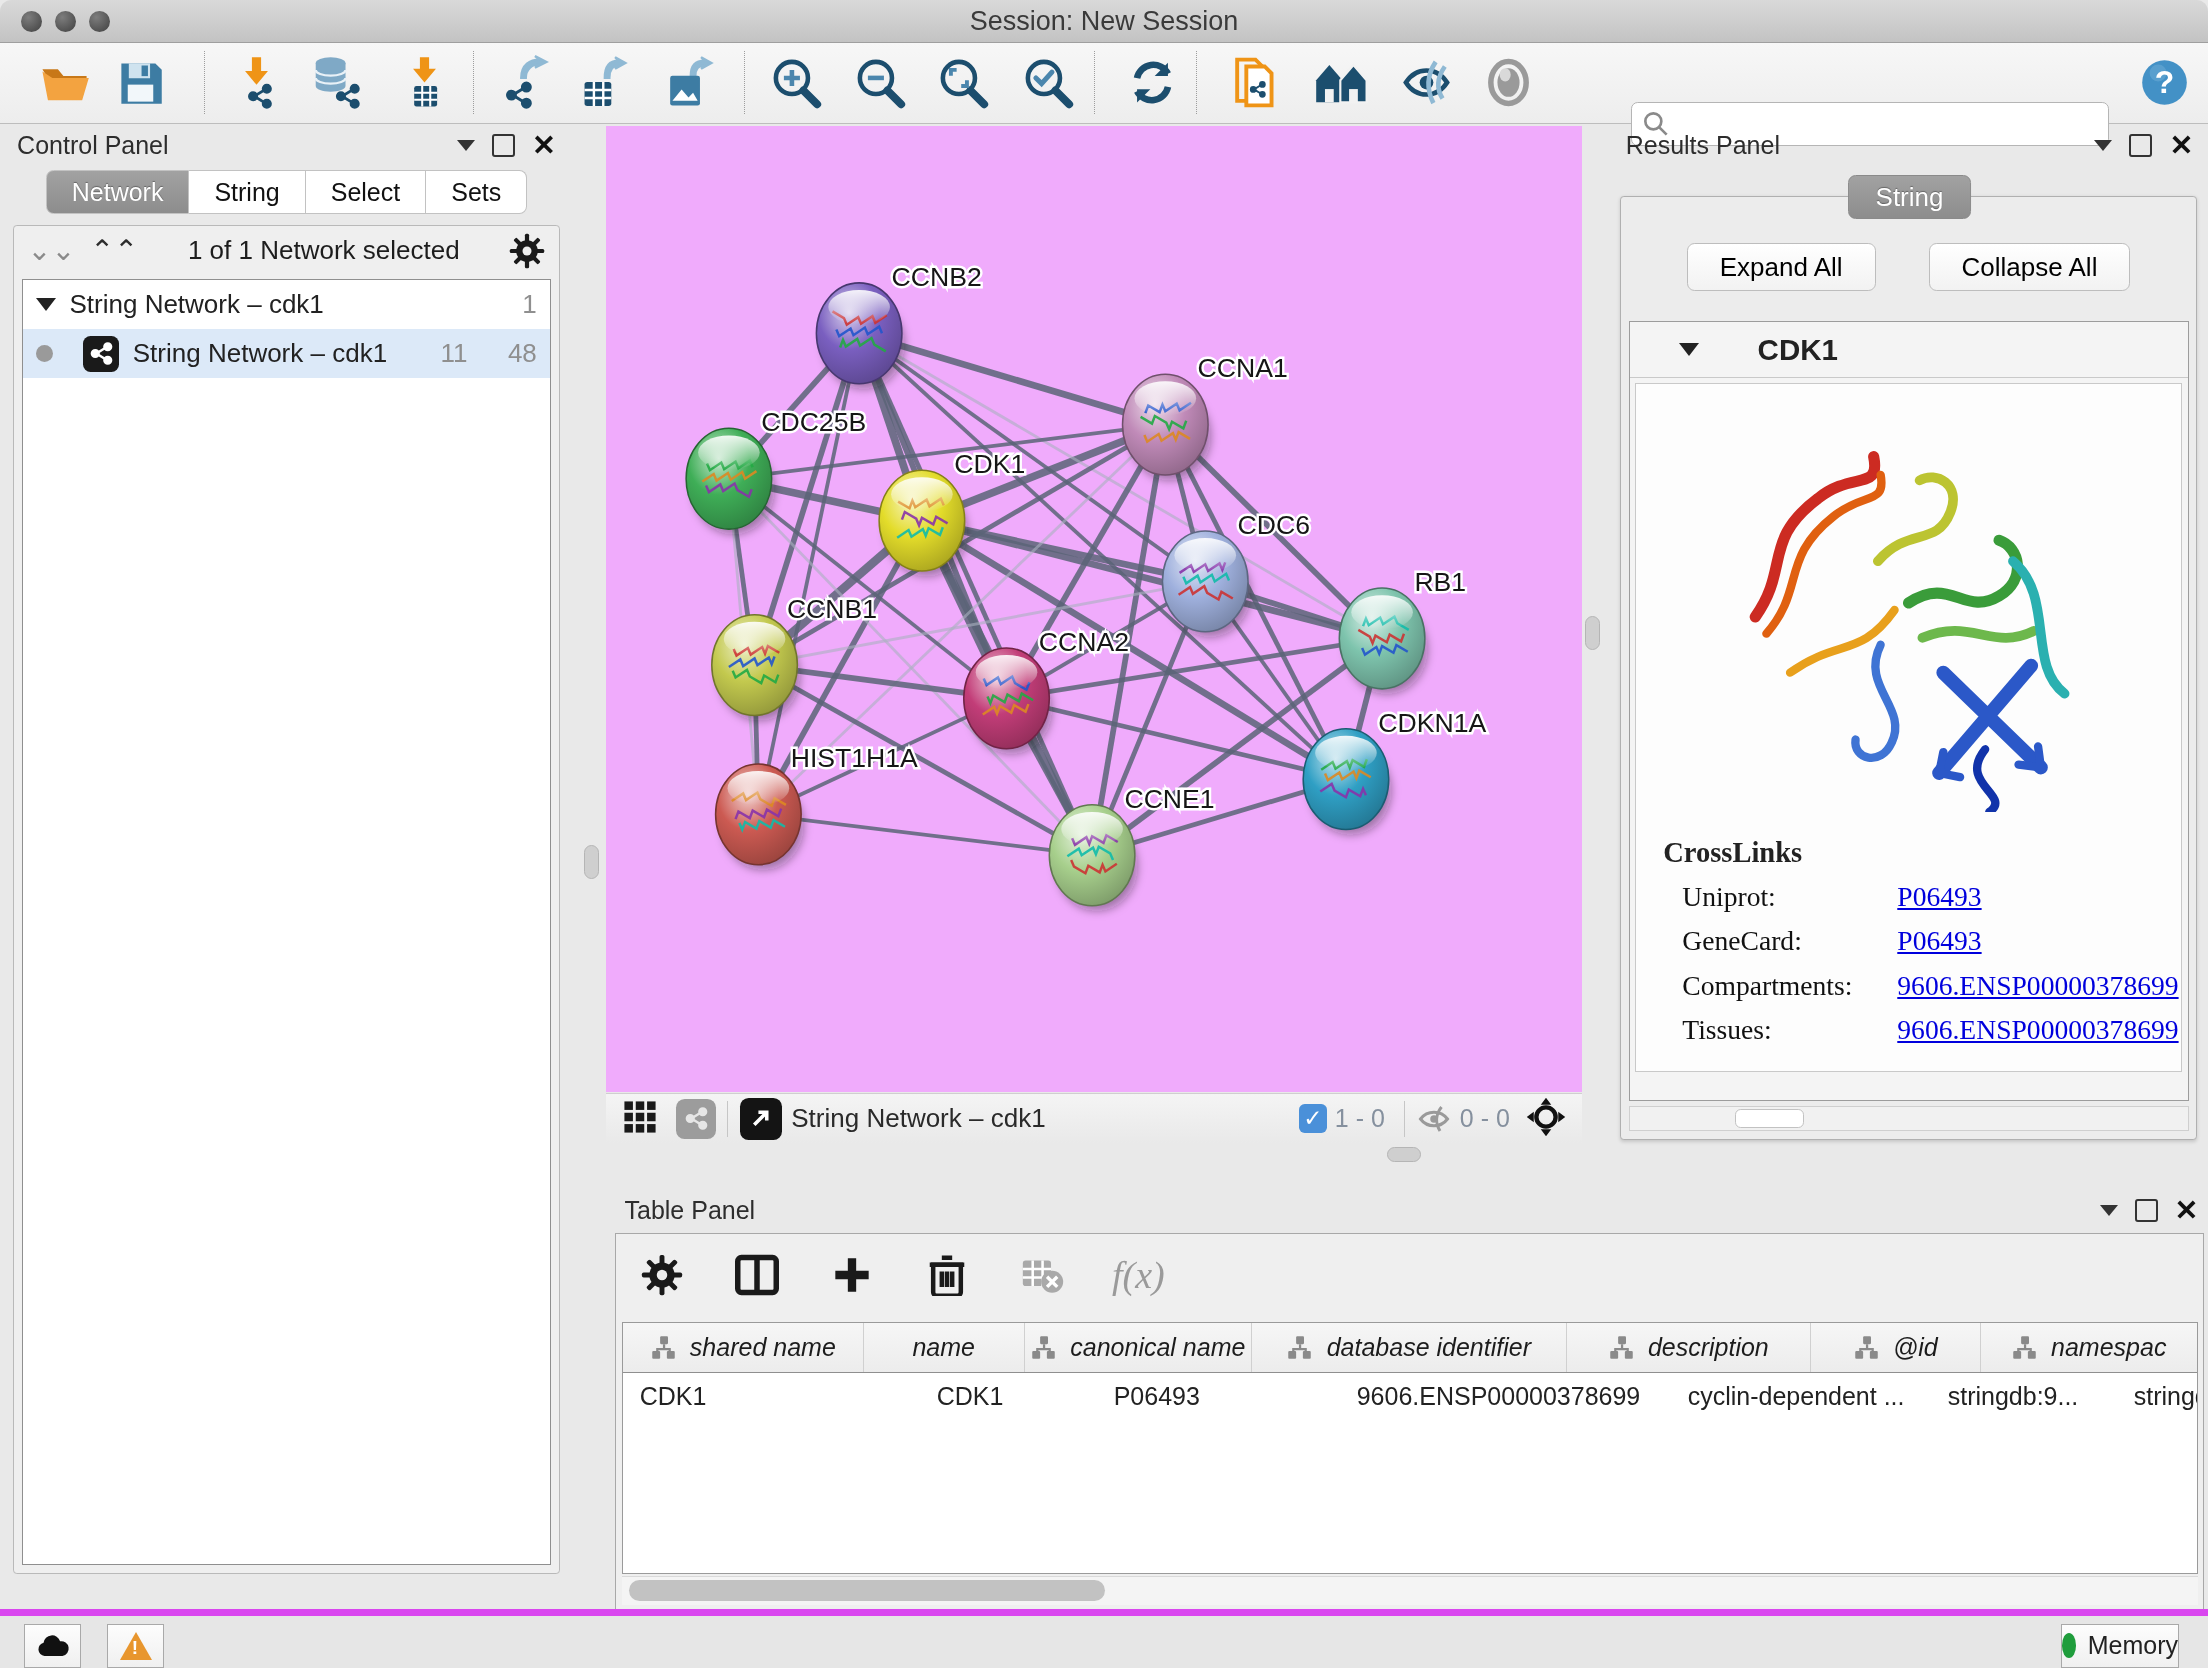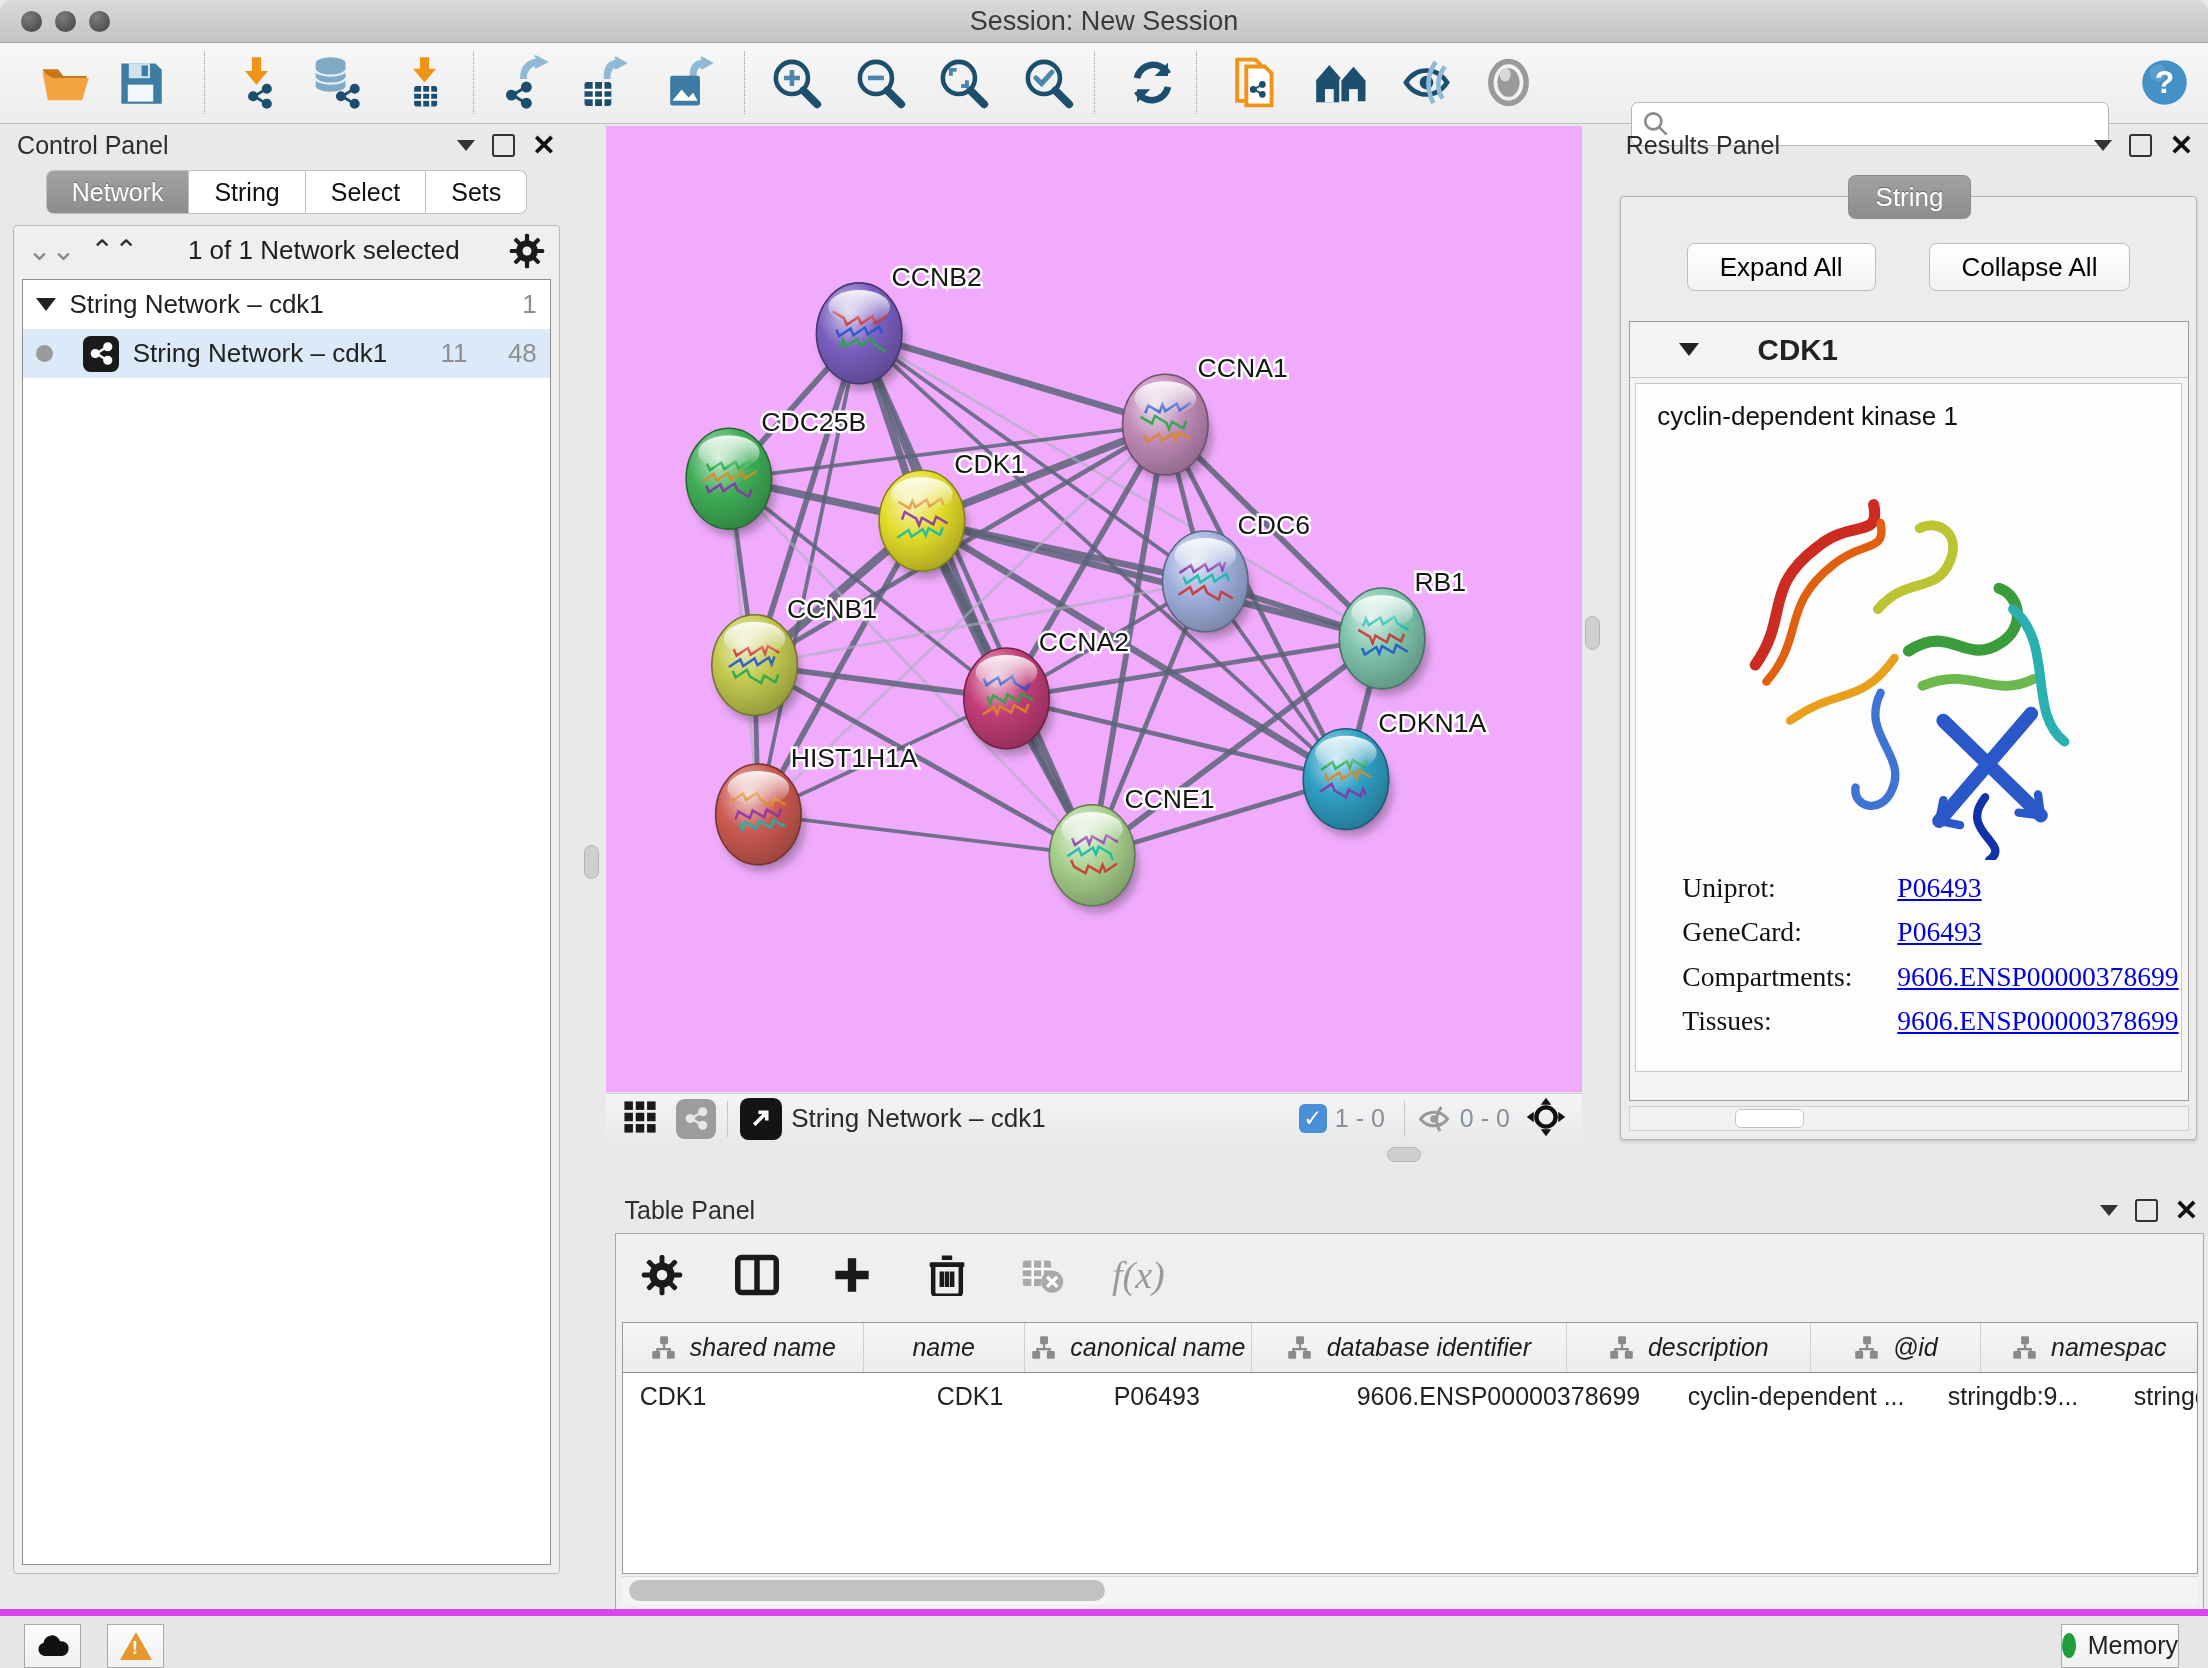--- a/index.html
+++ b/index.html
@@ -691,36 +691,36 @@
       <div class="rp-btnrow">
         <button class="rp-btn">Expand All</button>
         <button class="rp-btn">Collapse All</button>
       </div>
       <div class="rp-entry">
         <div class="rp-entry-head">
           <span class="tri-down"></span>
           <span class="rp-entry-title">CDK1</span>
         </div>
         <div class="rp-entry-body">
-          <div class="rp-desc">cyclin-dependent kinase 1</div>
           <svg width="399" height="418" viewBox="0 0 280 300" style="display:block;margin:9.5px auto 0">
             <g fill="none" stroke-linecap="round">
               <path d="M30 160 C55 125 35 105 75 75 C100 55 120 70 115 45" stroke="#cc2b22" stroke-width="8"></path>
               <path d="M38 172 C66 140 48 118 86 88 C108 70 124 80 120 58" stroke="#e06010" stroke-width="6"></path>
               <path d="M55 200 C90 175 105 190 130 155" stroke="#e8a01c" stroke-width="6"></path>
               <path d="M118 120 C140 95 160 110 170 85 C178 65 160 55 148 62" stroke="#bcc431" stroke-width="7"></path>
               <path d="M140 150 C170 130 180 160 205 145 C225 133 220 110 205 105" stroke="#3a9c3a" stroke-width="8"></path>
               <path d="M150 175 C185 160 200 185 230 170" stroke="#6db84c" stroke-width="7"></path>
               <path d="M215 120 C245 145 225 195 252 215" stroke="#2ab0b0" stroke-width="7"></path>
               <path d="M165 200 L235 268 M228 195 L162 272" stroke="#2b58c8" stroke-width="10"></path>
               <path d="M235 268 l-16 -2 m16 2 l-2 -15 M162 272 l15 3 m-15 -3 l3 -15" stroke="#2b58c8" stroke-width="6"></path>
               <path d="M195 255 C175 280 215 288 198 300" stroke="#1133aa" stroke-width="6"></path>
               <path d="M120 180 C105 210 140 225 128 250 C120 268 100 262 102 248" stroke="#3f74d4" stroke-width="6"></path>
             </g>
           </svg>
+          <div class="xl-title">CrossLinks</div>
           <div class="xl-row">
               <span class="xl-label">Uniprot:</span>
             <a class="xl-link">P06493</a>
             </div>
           <div class="xl-row">
               <span class="xl-label">GeneCard:</span>
             <a class="xl-link">P06493</a>
             </div>
           <div class="xl-row">
               <span class="xl-label">Compartments:</span>

